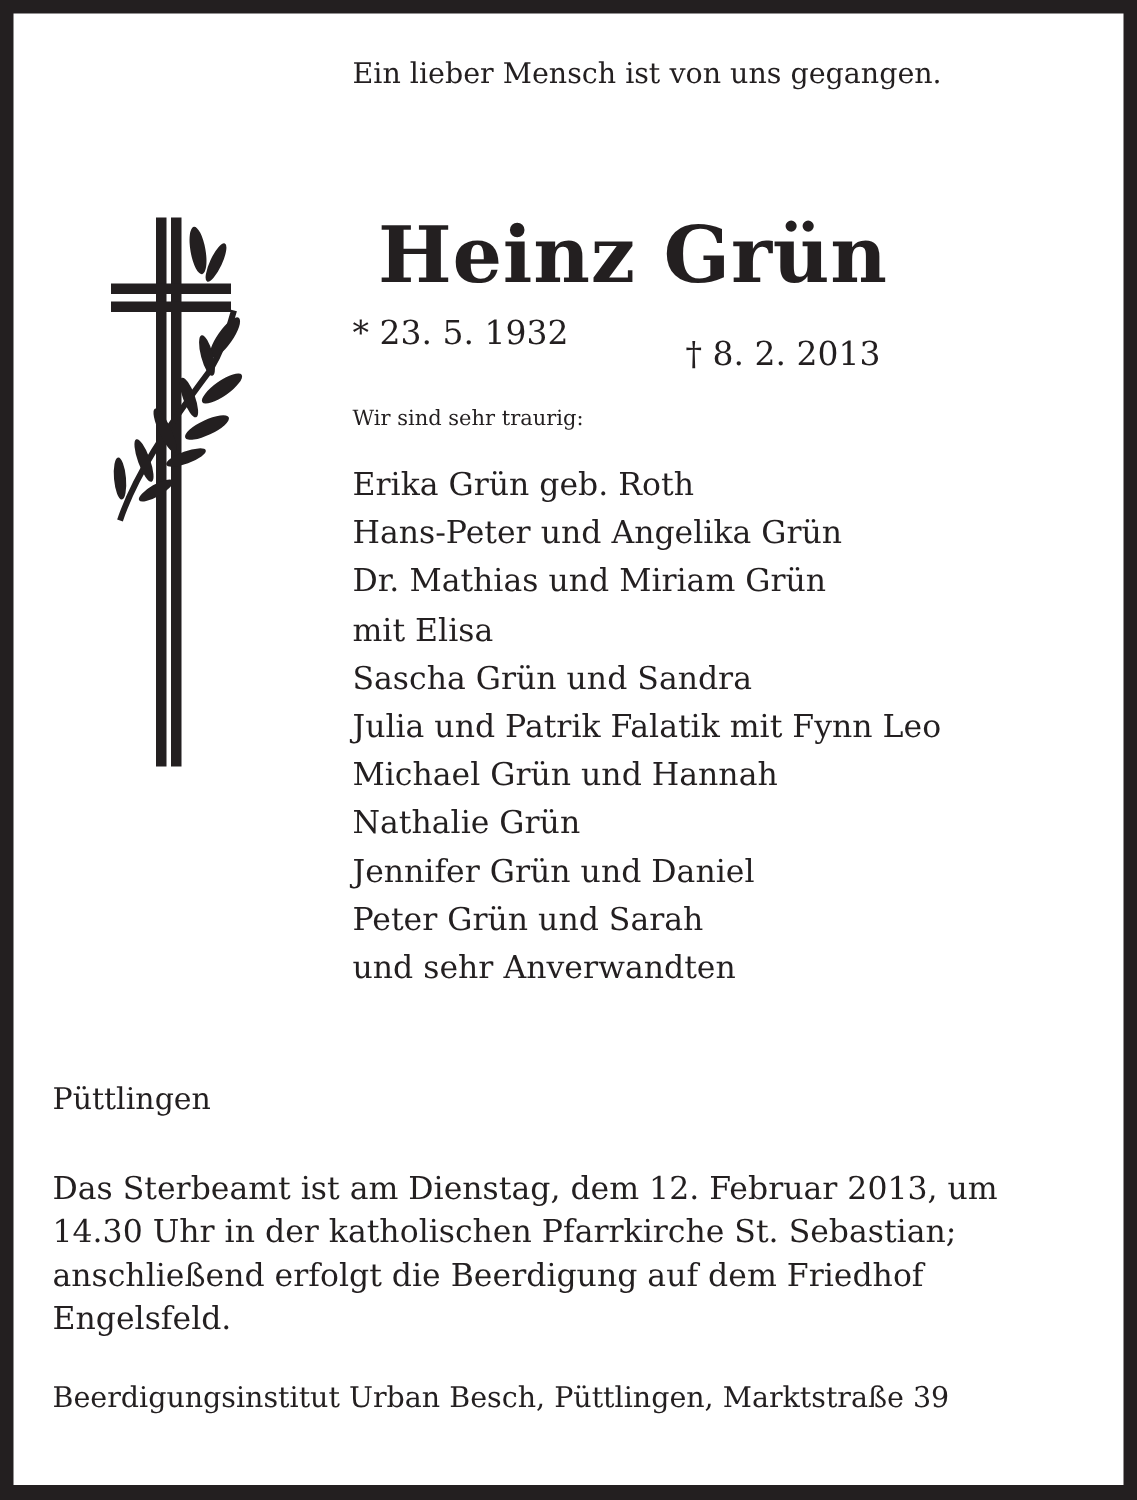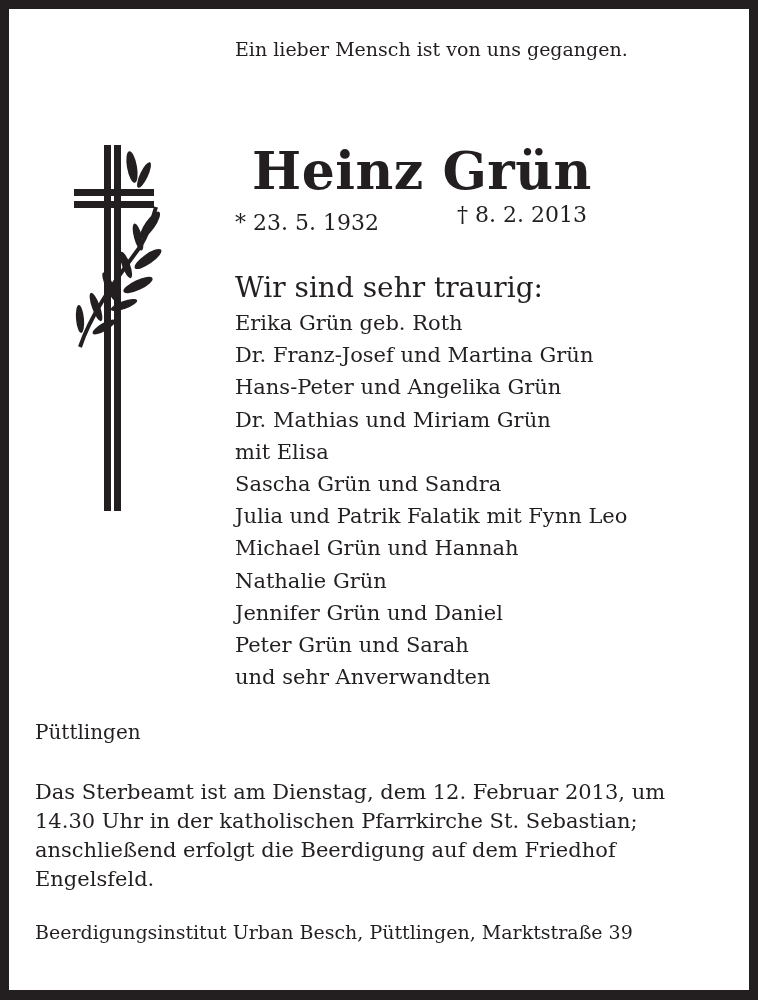--- a/index.html
+++ b/index.html
@@ -3,22 +3,22 @@
 <meta charset="utf-8">
 <style>
   html, body { margin:0; padding:0; }
   body { width:758px; height:1000px; background:#231f20; position:relative; overflow:hidden; }
   .card { position:absolute; left:9px; top:9px; width:740px; height:981px; background:#ffffff; }
   .serif { font-family:"DejaVu Serif", "Liberation Serif", serif; color:#231f20; }
   .abs { position:absolute; white-space:nowrap; }
   .intro { left:235px; top:38px; font-size:19px;text-align:right; }
   .name { left:233px; top:140px; font-size:52px; font-weight:bold; letter-spacing:0.5px;margin-left:19px; }
   .born { left:235px; top:210px; font-size:22px; }
-  .died { left:457px; top:202px; font-size:22px; }
-  .sad { left:235px; top:271px; font-size:28px; }
+  .died { left:457px; top:224px; font-size:22px; }
+  .sad { left:235px; top:271px; font-size:14px; }
   .mourners { left:235px; top:307px; font-size:21px; line-height:32.2px; }
   .mourners div { height:32.2px; }
   .place { left:35px; top:720px; font-size:20px; }
   .service { left:35px; top:778px; font-size:21px; line-height:29px; }
   .service div { height:29px; }
   .undertaker { left:35px; top:921px; font-size:19px; }
   .cross { position:absolute; left:60px; top:137px; }
 </style>
 </head>
 <body>
@@ -52,21 +52,20 @@
 </svg>
 
 <div class="abs serif intro">Ein lieber Mensch ist von uns gegangen.</div>
 <div class="abs serif name">Heinz Grün</div>
 <div class="abs serif born">* 23. 5. 1932</div>
 <div class="abs serif died">† 8. 2. 2013</div>
 <div class="abs serif sad">Wir sind sehr traurig:</div>
 
 <div class="abs serif mourners">
   <div>Erika Grün geb. Roth</div>
-  <div>Dr. Franz-Josef und Martina Grün</div>
   <div>Hans-Peter und Angelika Grün</div>
   <div>Dr. Mathias und Miriam Grün</div>
   <div>mit Elisa</div>
   <div>Sascha Grün und Sandra</div>
   <div>Julia und Patrik Falatik mit Fynn Leo</div>
   <div>Michael Grün und Hannah</div>
   <div>Nathalie Grün</div>
   <div>Jennifer Grün und Daniel</div>
   <div>Peter Grün und Sarah</div>
   <div>und sehr Anverwandten</div>

